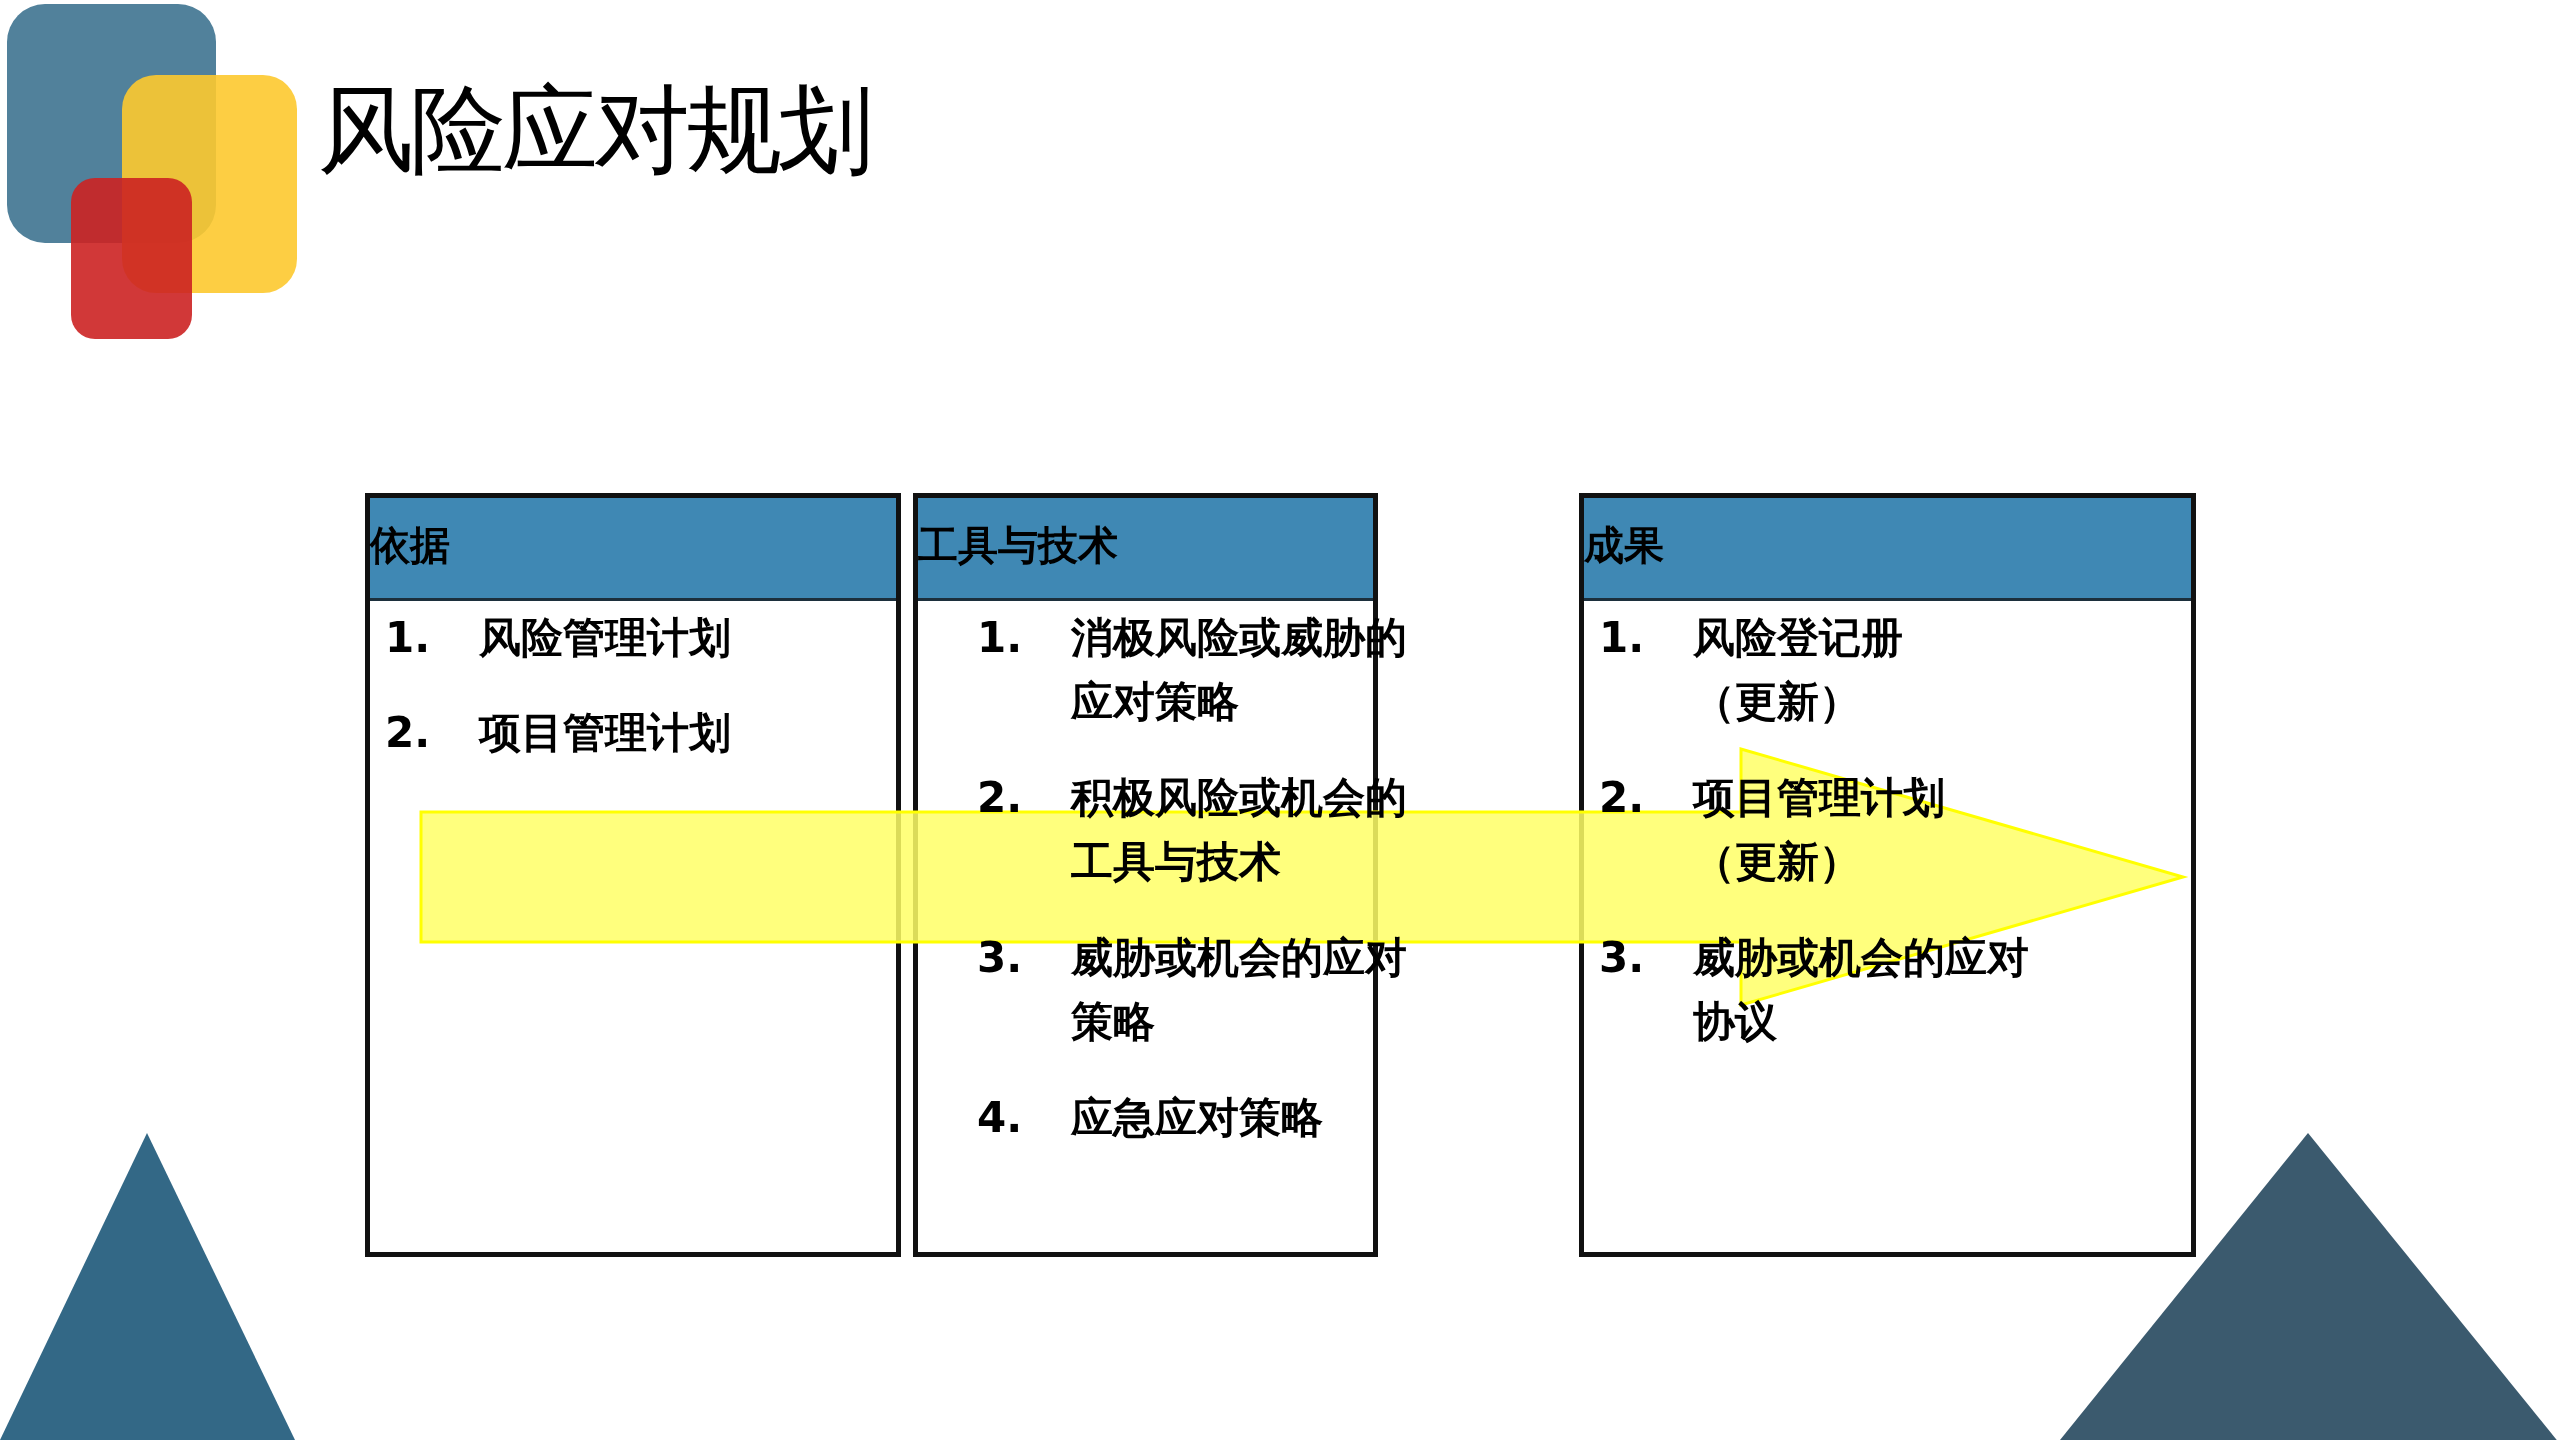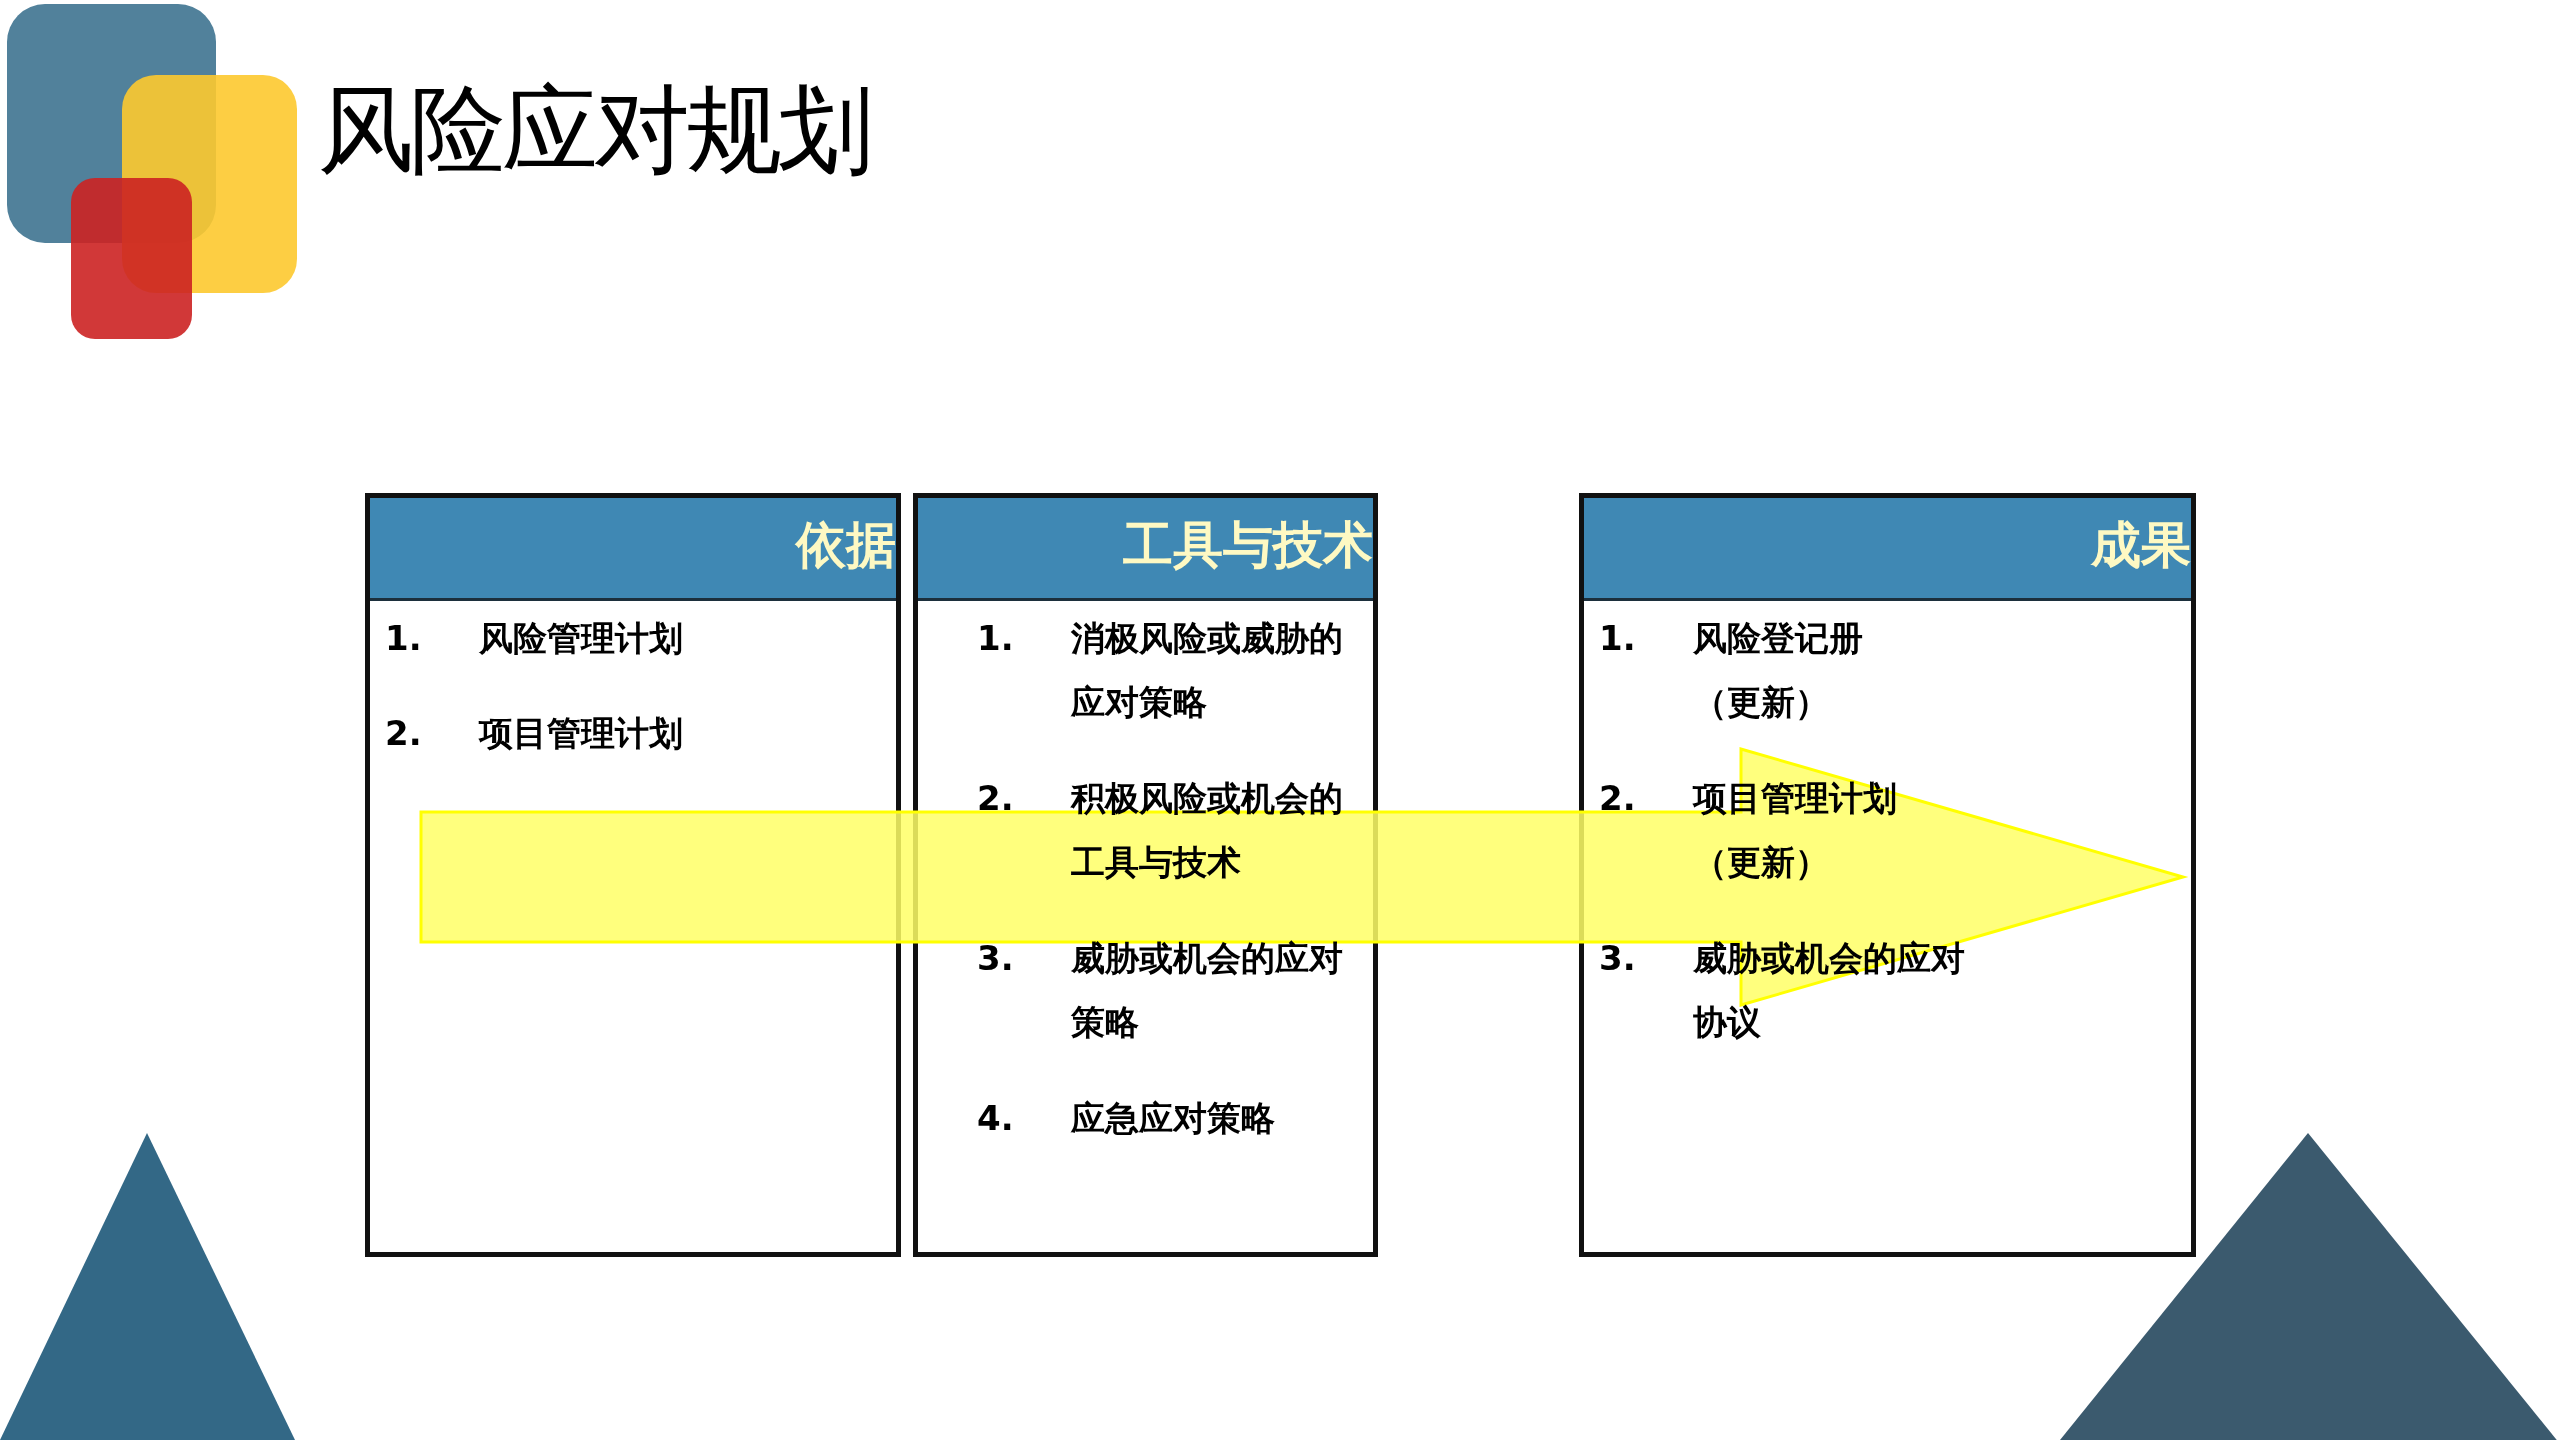--- a/index.html
+++ b/index.html
@@ -5,24 +5,24 @@
   html, body { margin:0; padding:0; }
   body { width:2560px; height:1440px; position:relative; overflow:hidden; background:#ffffff;
          font-family:"DejaVu Sans", "Liberation Sans", sans-serif; }
   .logo-block { position:absolute; border-radius:38px; }
   #logo-blue { left:7px; top:4px; width:209px; height:239px; background:#51819b; }
   #logo-yellow { left:122px; top:75px; width:175px; height:218px; background:#fdc92f; opacity:0.9; border-radius:34px; }
   #logo-red { left:71px; top:178px; width:121px; height:161px; background:#cc2222; opacity:0.9; border-radius:24px; }
   .title { position:absolute; left:318px; top:70px; font-size:96px; font-weight:normal; color:#000;
            letter-spacing:-4px; white-space:nowrap; line-height:120px;text-align:right; }
   .panel { position:absolute; top:493px; height:764px; border:5px solid #111; box-sizing:border-box; background:#fff; }
-  .panel-header { height:100px; background:#3f88b4; border-bottom:3px solid #1c2f3c; color:#fef9c3;
-                  font-weight:bold; font-size:50px; text-align:right; line-height:94px; }
+  .panel-header { height:100px; background:#3f88b4; border-bottom:3px solid #1c2f3c; color:#000000;
+                  font-weight:bold; font-size:40px; text-align:left; line-height:94px; }
   .panel-list { position:relative; padding:0; margin:0; list-style:none; }
-  .item { position:absolute; left:15px; font-weight:bold; font-size:34px; color:#000; line-height:64px; white-space:nowrap; z-index:3; }
+  .item { position:absolute; left:15px; font-weight:bold; font-size:42px; color:#000; line-height:64px; white-space:nowrap; z-index:3; }
   .item .num { display:inline-block; width:94px; vertical-align:top; }
   .item .txt { display:inline-block; vertical-align:top; white-space:pre-line; }
   #panel-inputs { left:365px; width:536px; }
   #panel-tools { left:913px; width:465px; }
   #panel-outputs { left:1579px; width:617px; }
   .arrow { position:absolute; left:0; top:0; width:2560px; height:1440px; pointer-events:none; z-index:2; }
   .text-layer { position:absolute; left:0; top:0; width:2560px; height:1440px; z-index:3; pointer-events:none; }
   .tri { position:absolute; left:0; top:0; width:2560px; height:1440px; pointer-events:none; }
 </style>
 </head>

